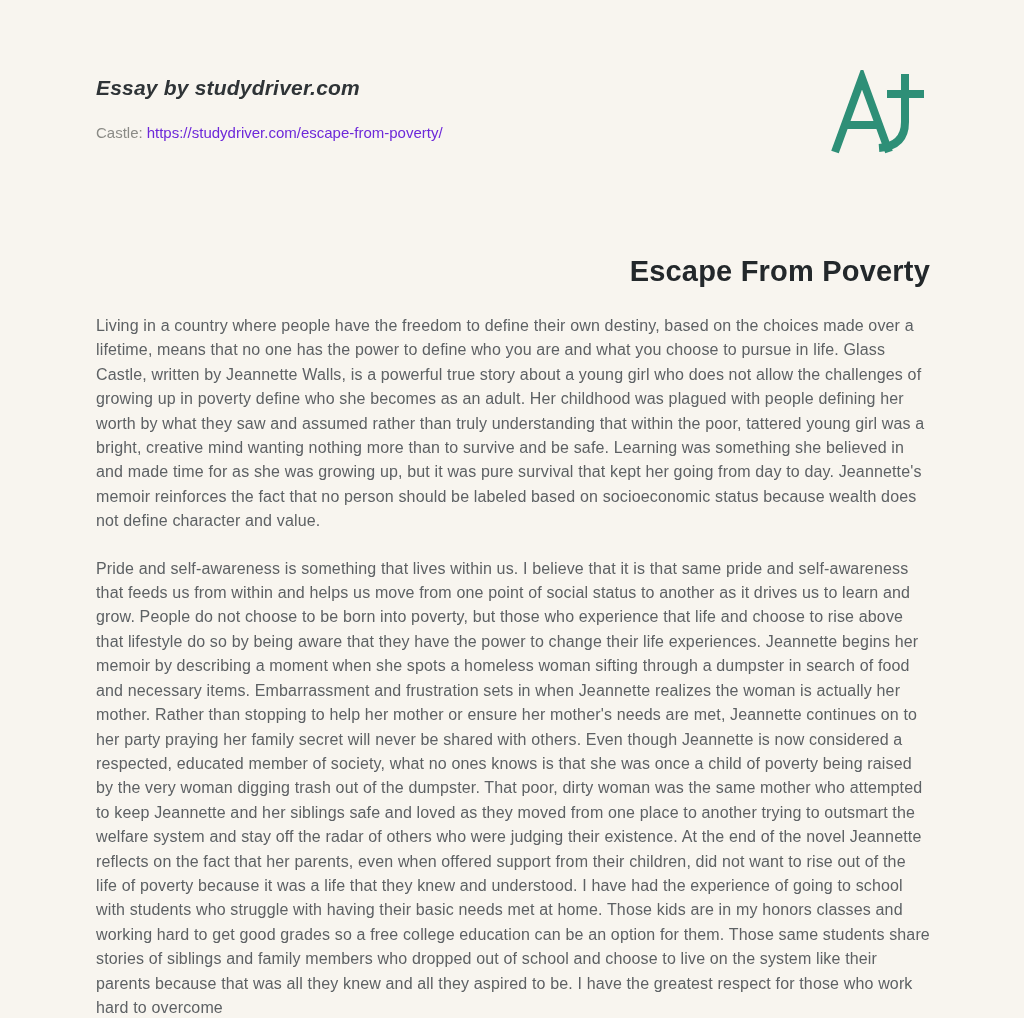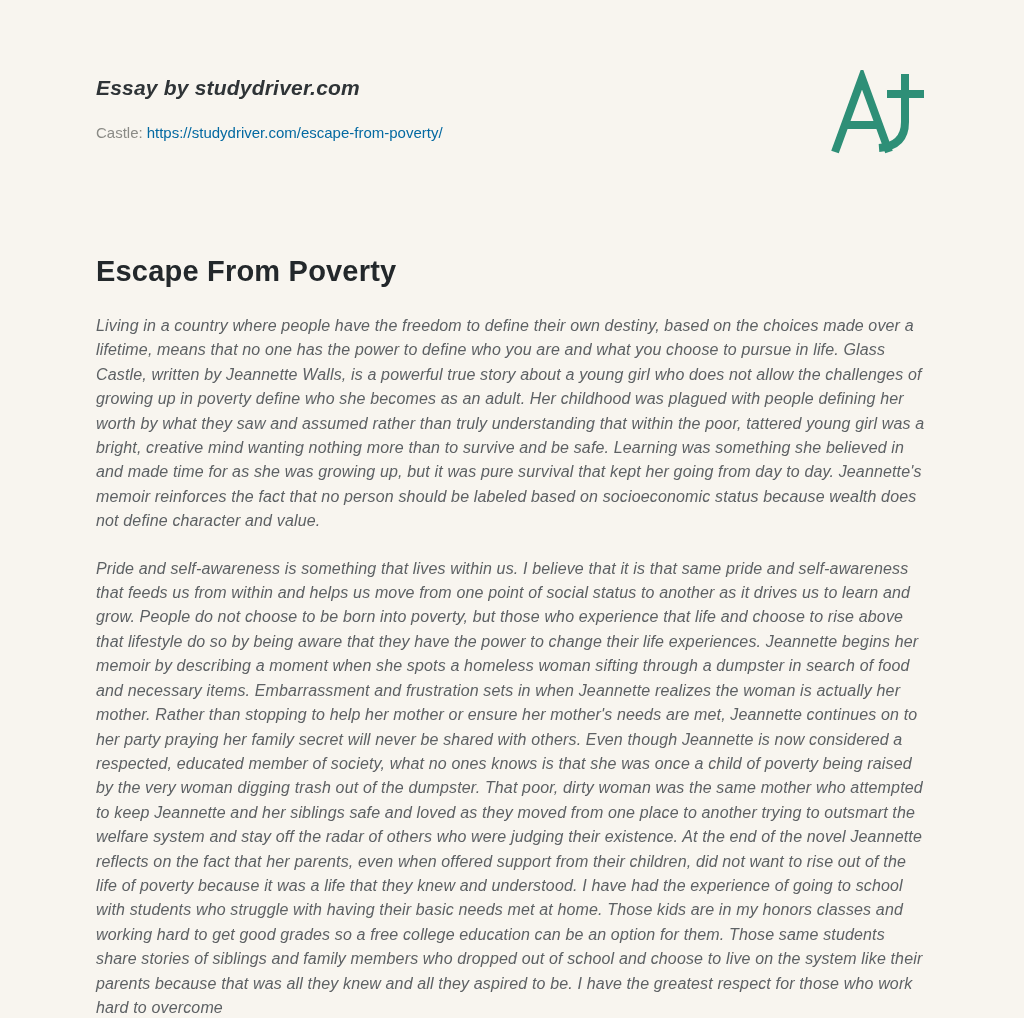--- a/index.html
+++ b/index.html
@@ -28,49 +28,49 @@
     letter-spacing: 0.2px;
     color: #2f3437;
     font-style: italic;
   }
   .source-line {
     margin-top: 24px;
     font-size: 15px;
     color: #8b8b86;
   }
   .source-line a {
-    color: #0369a1;
+    color: #6d28d9;
     text-decoration: none;
     margin-left: 4px;
   }
   .logo {
     position: absolute;
     top: 70px;
     right: 97px;
     width: 100px;
     height: 92px;
   }
   h1.title {
     margin-top: 114px;
     font-size: 29px;
     font-weight: 700;
     letter-spacing: 0.2px;
     color: #23282b;
+    text-align: right;
   }
   .body-text {
     margin-top: 26px;
   }
   .body-text p {
     font-size: 16px;
     line-height: 24.4px;
     color: #5d6164;
     letter-spacing: 0.15px;
     margin-bottom: 23px;
     text-align: left;
-    font-style: italic;
   }
 </style>
 </head>
 <body>
 
 <div class="page">
 
   <div class="logo">
     <svg width="100" height="92" viewBox="0 0 100 92" fill="none" xmlns="http://www.w3.org/2000/svg">
 

